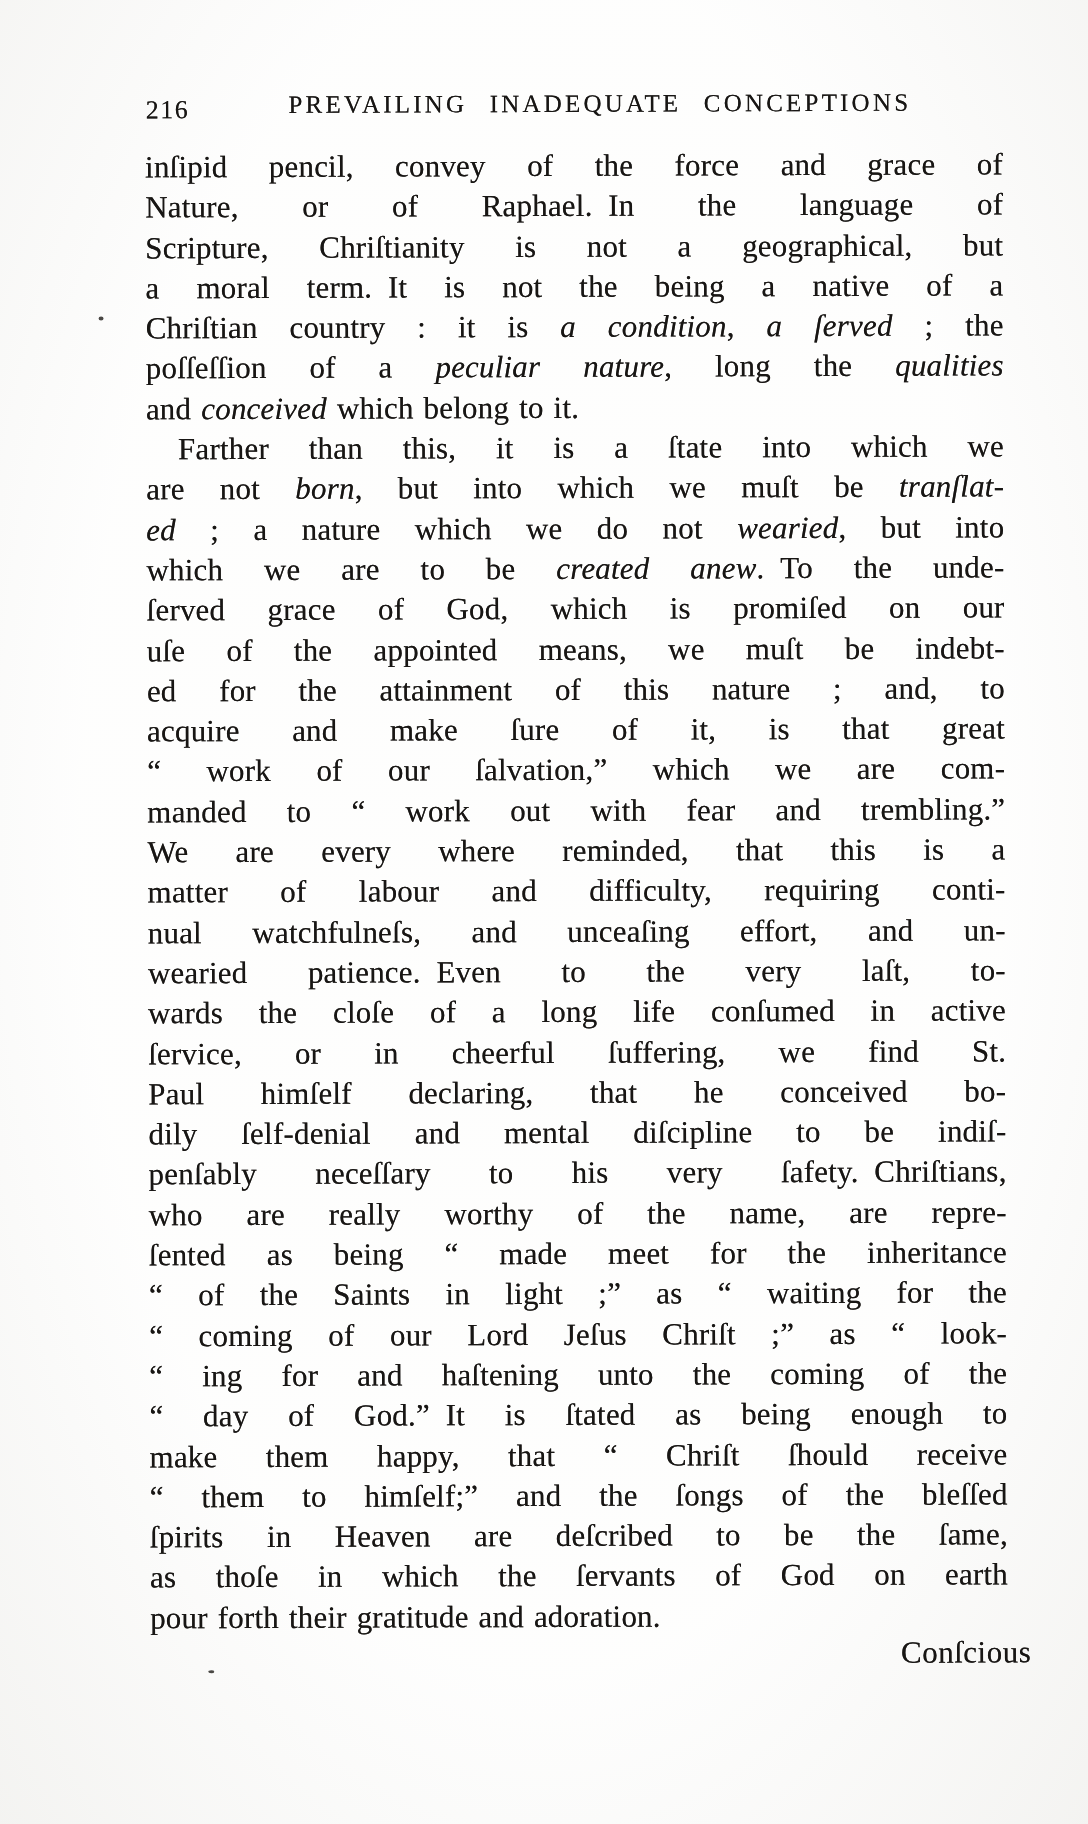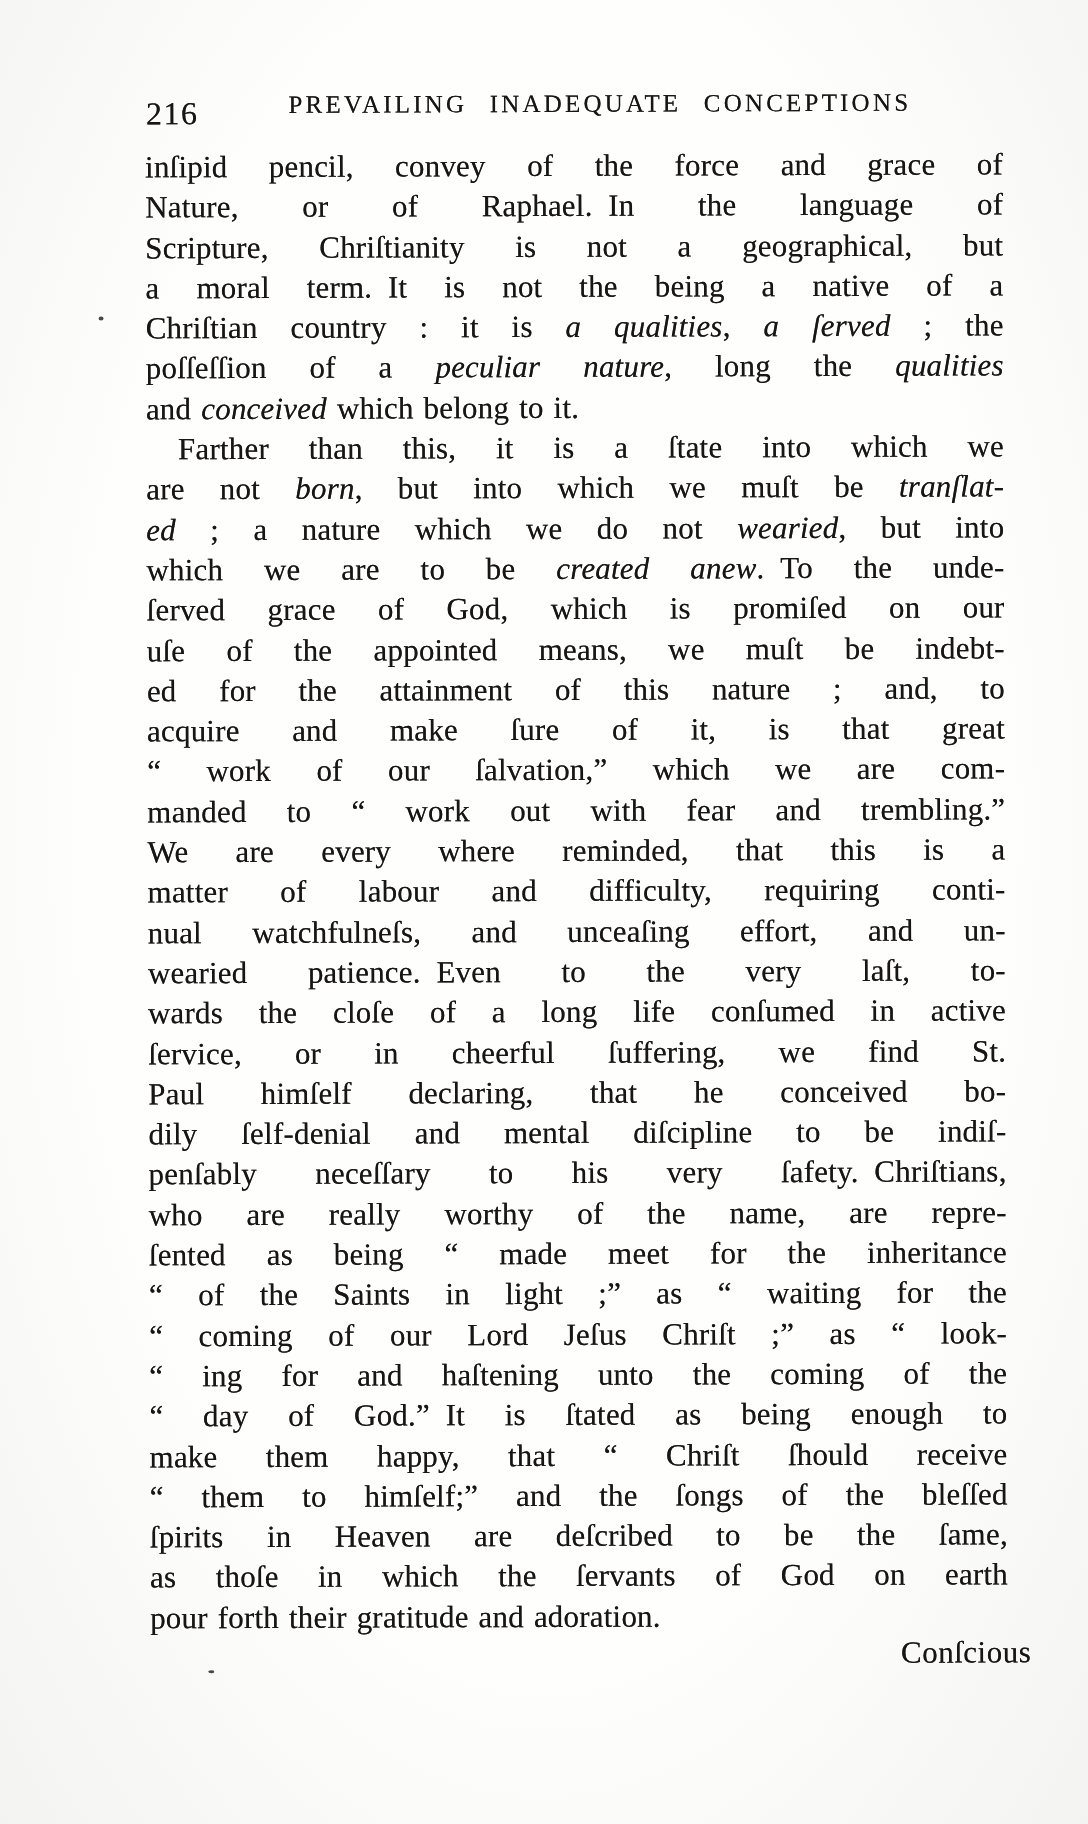--- a/index.html
+++ b/index.html
@@ -18,21 +18,21 @@
     transform: rotate(-0.2deg);
     transform-origin: 50% 40%;
     color: var(--ink, #181614);
     text-shadow: 0 0 0.5px rgba(20,18,15,0.75);
   }
   .header {
     position:absolute; left:147px; top:90px; width:858px; height:36px;
   }
   .page-num {
     position:absolute; left:1px; top:4px;
-    font-size:32px; letter-spacing:1.5px;
+    font-size:26px; letter-spacing:1.5px;
   }
   .running-title {
     text-align:center; padding-left:52px;
     font-size:25px; letter-spacing:3.2px; word-spacing:13px;
     white-space:nowrap;
   }
   .page-body {
     position:absolute; left:147px; top:146px; width:858px;
   }
   .line {
@@ -59,21 +59,21 @@
     <div class="header">
       <span class="page-num">216</span>
       <div class="running-title">PREVAILING INADEQUATE CONCEPTIONS</div>
     </div>
 
     <div class="page-body">
         <div class="line"><span>inſipid pencil, convey of the force and grace of</span></div>
         <div class="line"><span>Nature, or of Raphael. In the language of</span></div>
         <div class="line"><span>Scripture, Chriſtianity is not a geographical, but</span></div>
         <div class="line"><span>a moral term. It is not the being a native of a</span></div>
-        <div class="line"><span>Chriſtian country : it is </span><span class="it">a qualities</span><span>, </span><span class="it">a ſerved</span><span> ; the</span></div>
+        <div class="line"><span>Chriſtian country : it is </span><span class="it">a condition</span><span>, </span><span class="it">a ſerved</span><span> ; the</span></div>
         <div class="line"><span>poſſeſſion of a </span><span class="it">peculiar nature</span><span>, long the </span><span class="it">qualities</span></div>
         <div class="line pend"><span>and </span><span class="it">conceived</span><span> which belong to it.</span></div>
         <div class="line ind"><span>Farther than this, it is a ſtate into which we</span></div>
         <div class="line"><span>are not </span><span class="it">born</span><span>, but into which we muſt be </span><span class="it">tranſlat-</span></div>
         <div class="line"><span class="it">ed</span><span> ; a nature which we do not </span><span class="it">wearied</span><span>, but into</span></div>
         <div class="line"><span>which we are to be </span><span class="it">created anew</span><span>. To the unde-</span></div>
         <div class="line"><span>ſerved grace of God, which is promiſed on our</span></div>
         <div class="line"><span>uſe of the appointed means, we muſt be indebt-</span></div>
         <div class="line"><span>ed for the attainment of this nature ; and, to</span></div>
         <div class="line"><span>acquire and make ſure of it, is that great</span></div>

